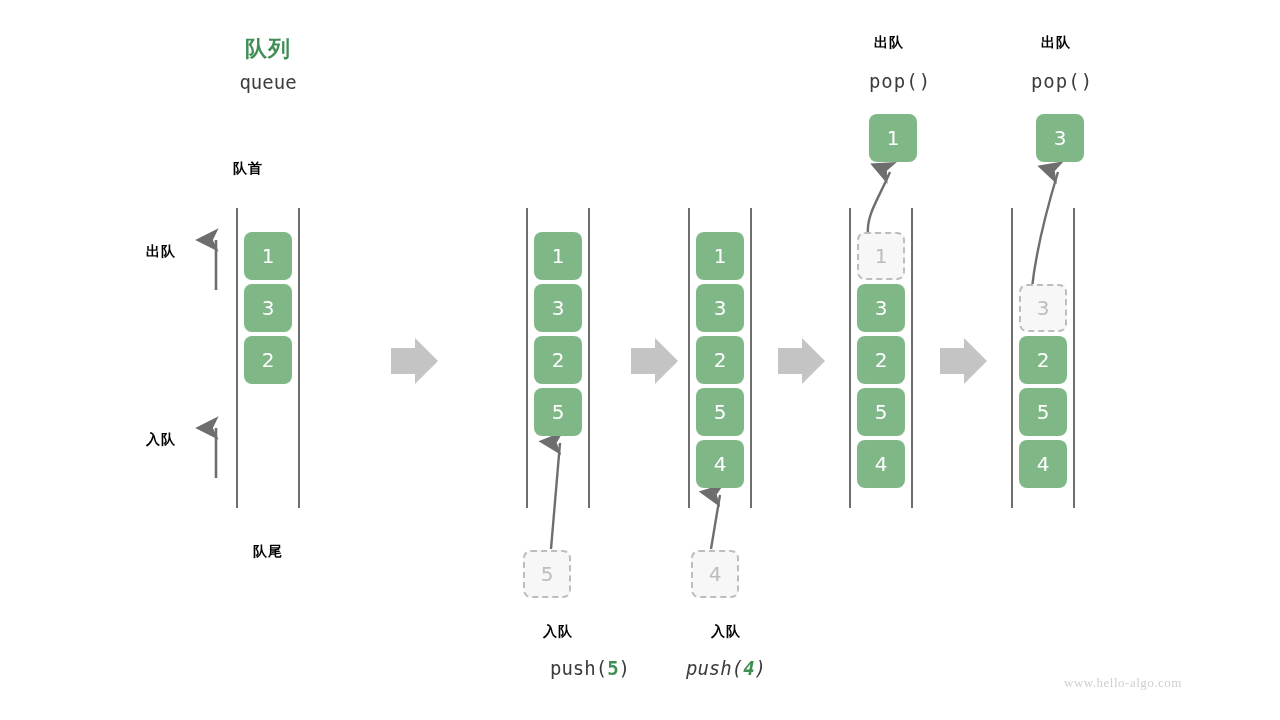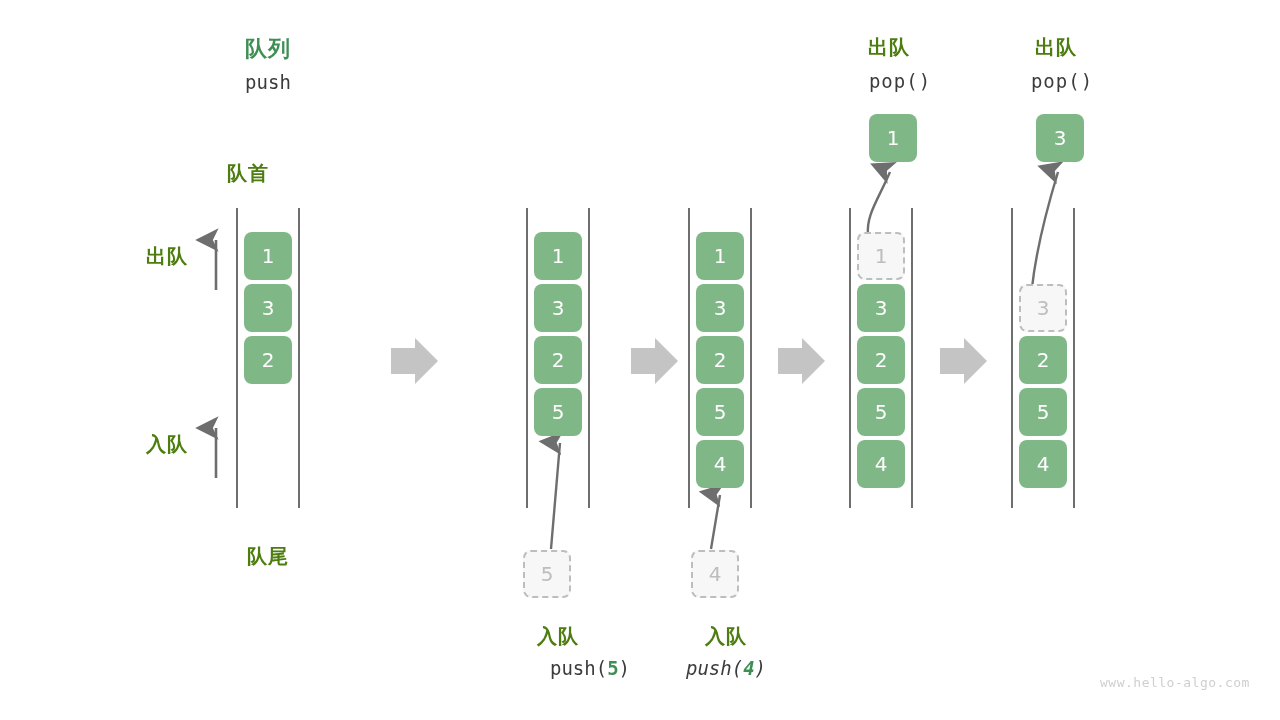--- a/index.html
+++ b/index.html
@@ -13,22 +13,22 @@
     height: 720px;
     background: #ffffff;
     overflow: hidden;
     font-family: "Liberation Sans", "DejaVu Sans", sans-serif;
   }
 
   
   .cjk-bold {
     font-family: "Liberation Sans", "DejaVu Sans", sans-serif;
     font-weight: bold;
-    color: #4d7c0f;
-    font-size: 20px;
+    color: #000000;
+    font-size: 14px;
     letter-spacing: 1px;
     white-space: nowrap;
   }
   .mono {
     font-family: "DejaVu Sans Mono", "Liberation Mono", monospace;
     color: #3c3c3c;
     font-size: 19px;
     white-space: nowrap;
   }
   .title-green {
@@ -154,21 +154,21 @@
     </g>
     <g fill="#c4c4c4">
       <path d="M778,348 L802,348 L802,338 L825,361 L802,384 L802,374 L778,374 Z"></path>
     </g>
     <g fill="#c4c4c4">
       <path d="M940,348 L964,348 L964,338 L987,361 L964,384 L964,374 L940,374 Z"></path>
     </g>
   </svg>
 
   <div class="abs cjk-bold title-green center-x" style="left:268px; top:34px; font-size:22px;">队列</div>
-  <div class="abs mono center-x" style="left:268px; top:71px; color:#3c3c3c;">push</div>
+  <div class="abs mono center-x" style="left:268px; top:71px; color:#3c3c3c;">queue</div>
 
   <div class="abs cjk-bold center-x" style="left:248px; top:160px;">队首</div>
   <div class="abs cjk-bold center-x" style="left:268px; top:543px;">队尾</div>
 
   <div class="abs cjk-bold" style="left:146px; top:243px;">出队</div>
   <div class="abs cjk-bold" style="left:146px; top:431px;">入队</div>
 
   <div class="cell" style="left:244px; top:232px;">1</div>
   <div class="cell" style="left:244px; top:284px;">3</div>
   <div class="cell" style="left:244px; top:336px;">2</div>
@@ -200,15 +200,15 @@
   <div class="cell" style="left:857px; top:440px;">4</div>
 
   <div class="abs cjk-bold center-x" style="left:1056px; top:34px;">出队</div>
   <div class="abs mono center-x" style="left:1062px; top:70px; letter-spacing:1px;">pop()</div>
   <div class="cell" style="left:1036px; top:114px;">3</div>
   <div class="cell ghost" style="left:1019px; top:284px;">3</div>
   <div class="cell" style="left:1019px; top:336px;">2</div>
   <div class="cell" style="left:1019px; top:388px;">5</div>
   <div class="cell" style="left:1019px; top:440px;">4</div>
 
-  <div class="watermark" style="left:1100px; top:675px;">www.hello-algo.com</div>
+  <div class="watermark" style="left:1064px; top:675px;font-family:Liberation Serif, serif;">www.hello-algo.com</div>
 
 </div>
 
 </body></html>

